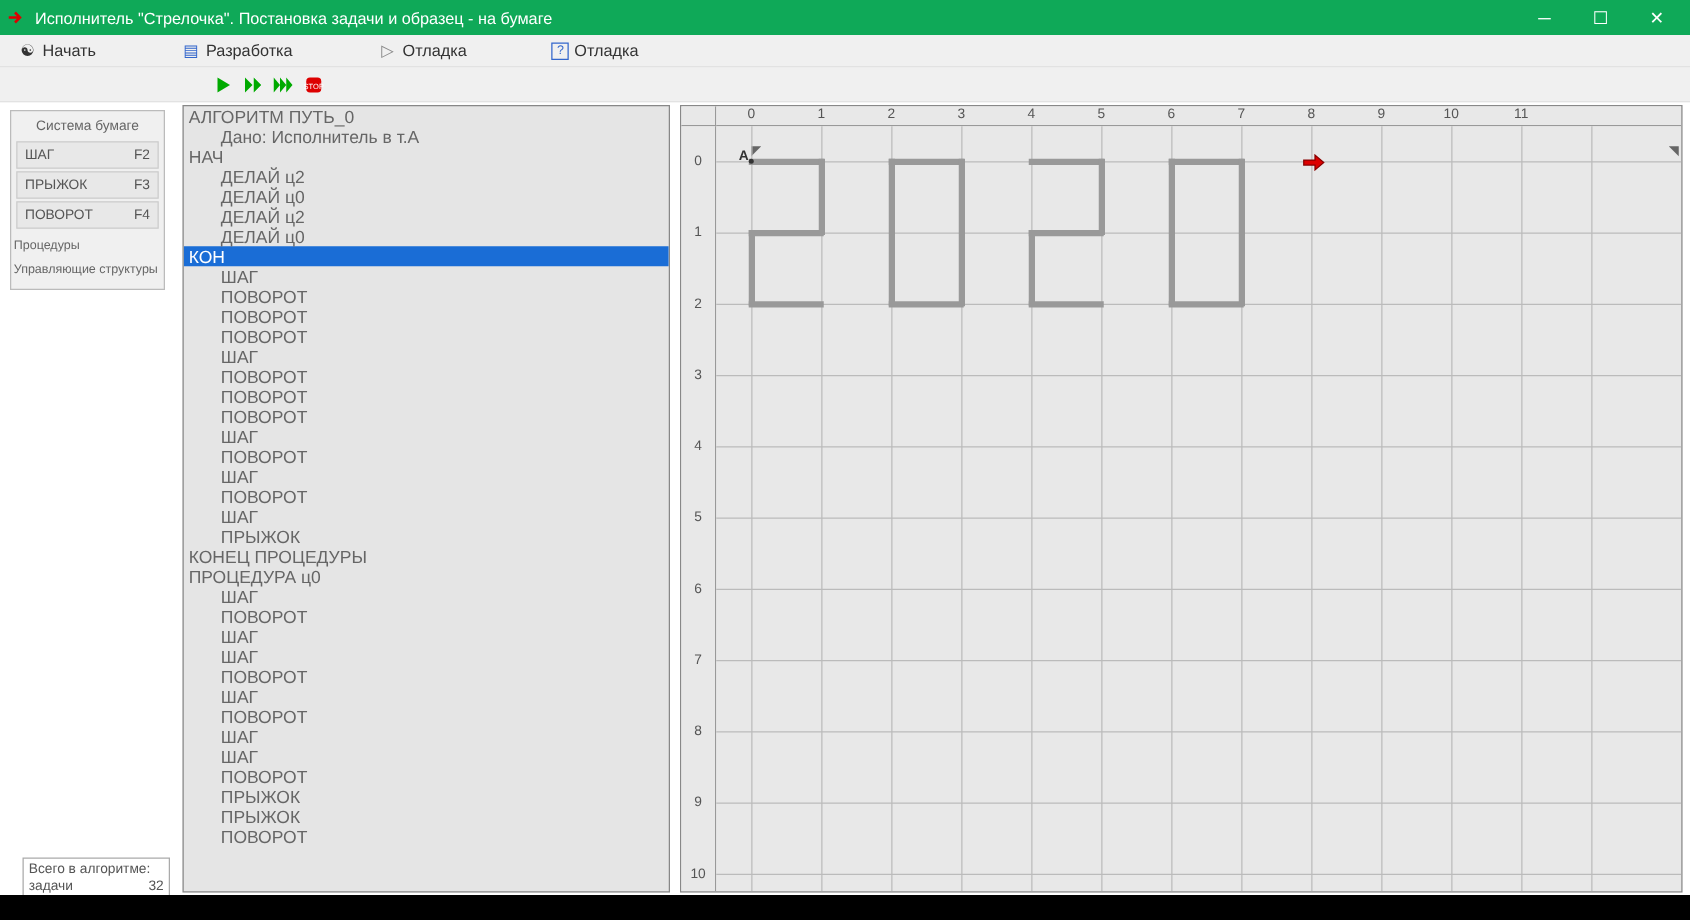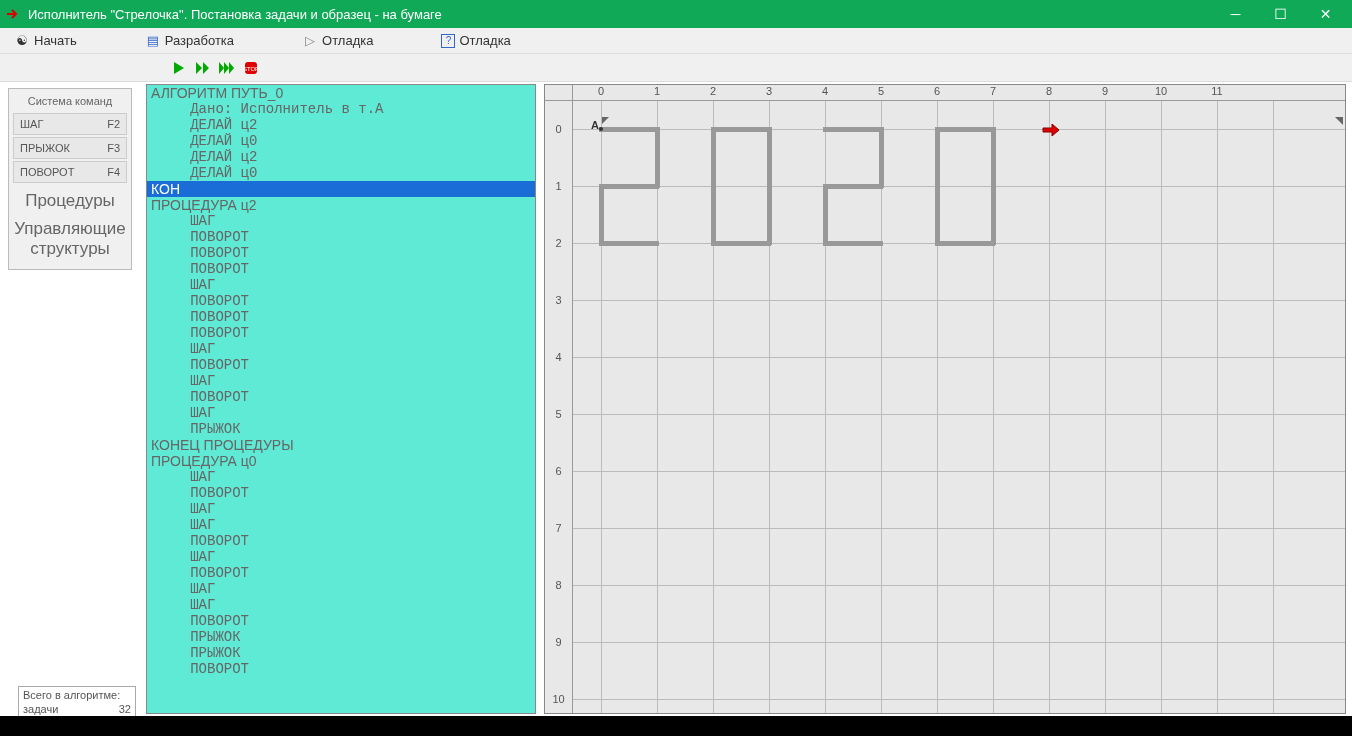--- a/index.html
+++ b/index.html
@@ -18,26 +18,26 @@
 
 .runbar { background: #f0f0f0; height: 28px; display: flex; align-items: center; padding-left: 170px; gap: 6px; border-bottom: 1px solid #ddd;}
 .runicon { width: 18px; height: 18px; display:flex; align-items:center; justify-content:center; }
 
 .content { display: flex; height: calc(736px - 28px - 26px - 28px - 20px); background:#fff; }
 
 .sidebar { width: 140px; padding: 6px 8px; }
 .cmd-box { border: 1px solid #bbb; background: #f0f0f0; padding: 4px 2px 8px 2px; }
 .cmd-title { text-align: center; font-size: 11px; color: #666; padding: 2px 0 4px 0; }
 .cmd-btn { display: flex; justify-content: space-between; align-items:center; background: #e8e8e8; border: 1px solid #ccc; height: 22px; margin: 2px 2px; padding: 0 6px; font-size: 11px; color: #555; }
-.cmd-section { text-align: center; font-size: 17px; color: #666; padding: 6px 0 2px 0; }
+.cmd-section { text-align: left; font-size: 10px; color: #666; padding: 6px 0 2px 0; }
 
 .code-panel { flex: 0 0 390px; margin: 2px 6px 2px 6px; position:relative;}
-.code-box { border: 1px solid #888; height: 100%; overflow: hidden; background: #5eead4; position:relative;}
+.code-box { border: 1px solid #888; height: 100%; overflow: hidden; background: #e5e5e5; position:relative;}
 .code-line { padding: 0 4px; font-size: 14px; color: #666; line-height: 16px; white-space: pre; }
-.code-line.indent1 { padding-left: 18px; font-family: Liberation Mono, monospace; }
+.code-line.indent1 { padding-left: 18px; }
 .code-line.highlighted { background: #1a6dd6; color: #fff; }
 
 .grid-panel { flex: 1; padding: 2px 6px 2px 2px; position: relative; }
 .grid-container { border: 1px solid #888; height: 100%; background: #e8e8e8; position: relative; overflow:hidden;}
 .ruler-corner { position:absolute; left:0; top:0; width: 28px; height: 16px; background:#e8e8e8; border-right:1px solid #999; border-bottom:1px solid #999;}
 .ruler-top { position:absolute; left:28px; top:0; right:0; height:16px; background:#e8e8e8; border-bottom:1px solid #999; display:flex;}
 .ruler-top span { width: 56px; text-align:center; font-size:11px; color:#555; flex-shrink:0;}
 .ruler-left { position:absolute; left:0; top:16px; bottom:0; width:28px; background:#e8e8e8; border-right:1px solid #999;}
 .ruler-left span { display:block; height:57px; text-align:center; font-size:11px; color:#555; line-height:57px;}
 .grid-inner { position:absolute; left:28px; top:16px; right:0; bottom:0; background:#e8e8e8;}
@@ -114,21 +114,21 @@
       <svg width="16" height="16">
         <rect x="2" y="2" width="12" height="12" rx="3" fill="#d00"></rect>
         <text x="8" y="11" font-size="6" fill="#fff" text-anchor="middle">STOP</text>
       </svg>
     </span>
 </div>
 
 <div class="content">
   <div class="sidebar">
     <div class="cmd-box">
-      <div class="cmd-title">Система команд</div>
+      <div class="cmd-title">Система бумаге</div>
       <div id="cmd-items">
           <div class="cmd-btn">
             <span>ШАГ</span>
             <span>F2</span>
           </div>
           <div class="cmd-btn">
             <span>ПРЫЖОК</span>
             <span>F3</span>
           </div>
           <div class="cmd-btn">
@@ -138,26 +138,26 @@
         </div>
       <div class="cmd-section">Процедуры</div>
       <div class="cmd-section">Управляющие структуры</div>
     </div>
   </div>
 
   <div class="code-panel">
     <div class="code-box" id="code-box">
         <div class="code-line">АЛГОРИТМ ПУТЬ_0</div>
         <div class="code-line indent1">   Дано: Исполнитель в т.А</div>
+        <div class="code-line">НАЧ</div>
         <div class="code-line indent1">   ДЕЛАЙ ц2</div>
         <div class="code-line indent1">   ДЕЛАЙ ц0</div>
         <div class="code-line indent1">   ДЕЛАЙ ц2</div>
         <div class="code-line indent1">   ДЕЛАЙ ц0</div>
         <div class="code-line highlighted">КОН</div>
-        <div class="code-line">ПРОЦЕДУРА ц2</div>
         <div class="code-line indent1">   ШАГ</div>
         <div class="code-line indent1">   ПОВОРОТ</div>
         <div class="code-line indent1">   ПОВОРОТ</div>
         <div class="code-line indent1">   ПОВОРОТ</div>
         <div class="code-line indent1">   ШАГ</div>
         <div class="code-line indent1">   ПОВОРОТ</div>
         <div class="code-line indent1">   ПОВОРОТ</div>
         <div class="code-line indent1">   ПОВОРОТ</div>
         <div class="code-line indent1">   ШАГ</div>
         <div class="code-line indent1">   ПОВОРОТ</div>

